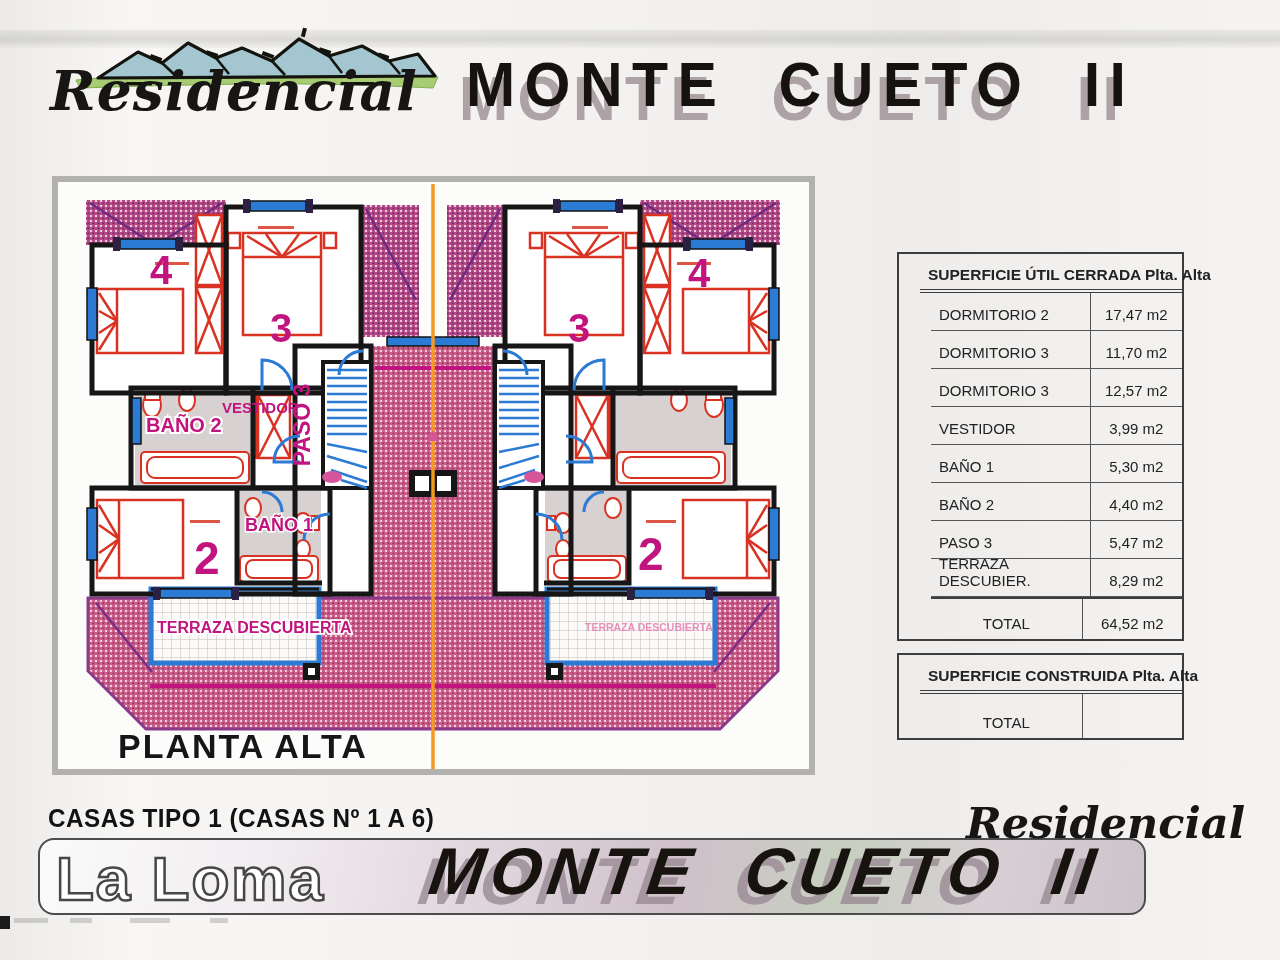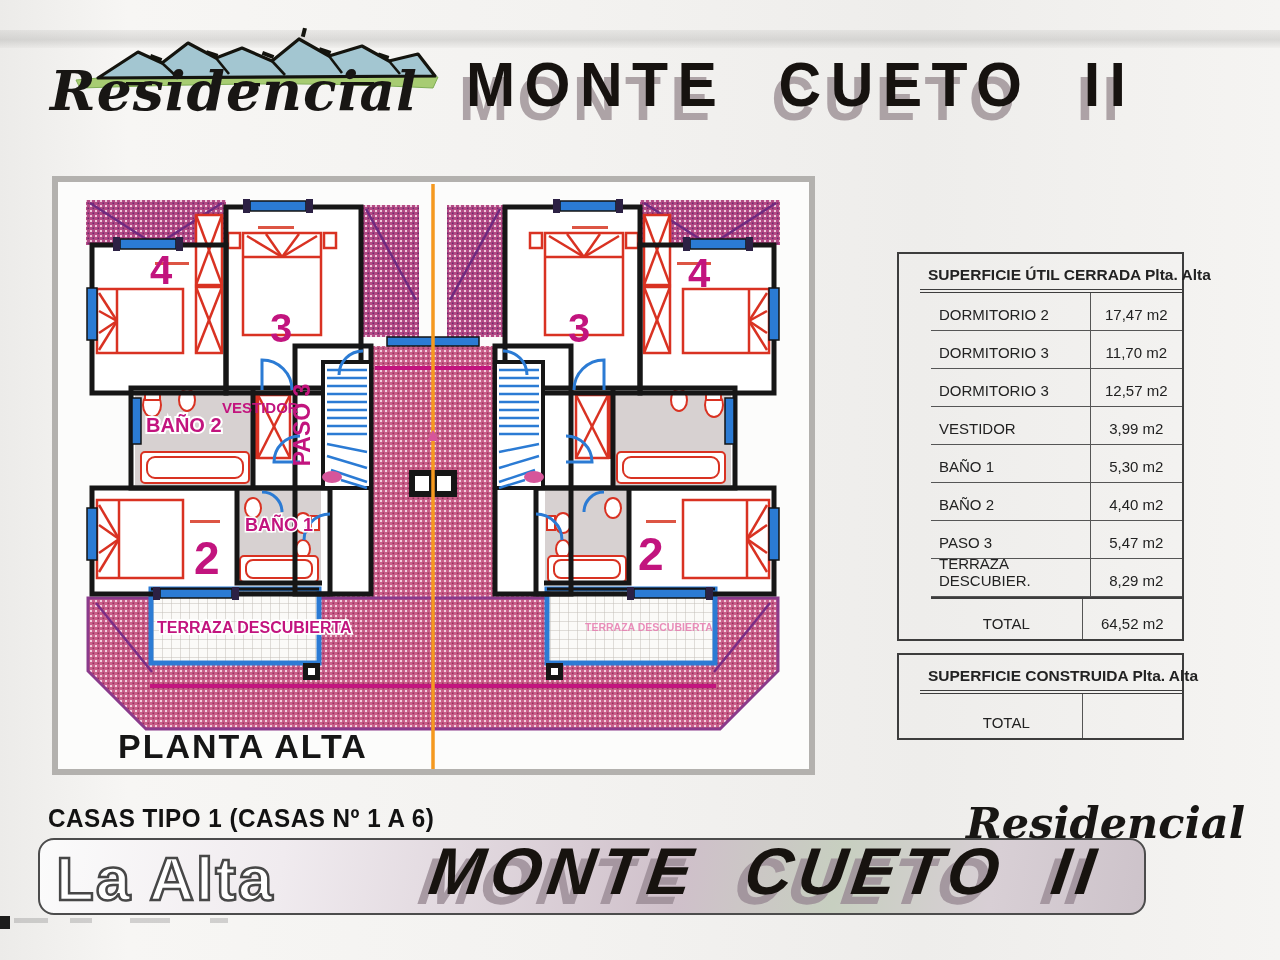--- a/index.html
+++ b/index.html
@@ -313,21 +313,21 @@
 
   <div class="tbl" style="left:897px;top:653px;width:283px;">
     <div class="tbl-head">SUPERFICIE CONSTRUIDA Plta. Alta</div>
     <div class="trow total" style="border-top:none;height:44px;">
       <div class="tlabel">TOTAL</div>
     </div>
   </div>
 
   <div class="abs casas-line">CASAS TIPO 1 (CASAS Nº 1 A 6)</div>
   <div class="abs banner"></div>
-  <div class="abs la-loma">La Alta</div>
+  <div class="abs la-loma">La Loma</div>
   <div class="abs foot-script">Residencial</div>
   <div class="abs foot-title">MONTE CUETO II</div>
 
   <div class="abs corner-mark"></div>
   <div class="abs smudge" style="left:14px;width:34px;"></div>
   <div class="abs smudge" style="left:70px;width:22px;"></div>
   <div class="abs smudge" style="left:130px;width:40px;"></div>
   <div class="abs smudge" style="left:210px;width:18px;"></div>
 
 </div>

